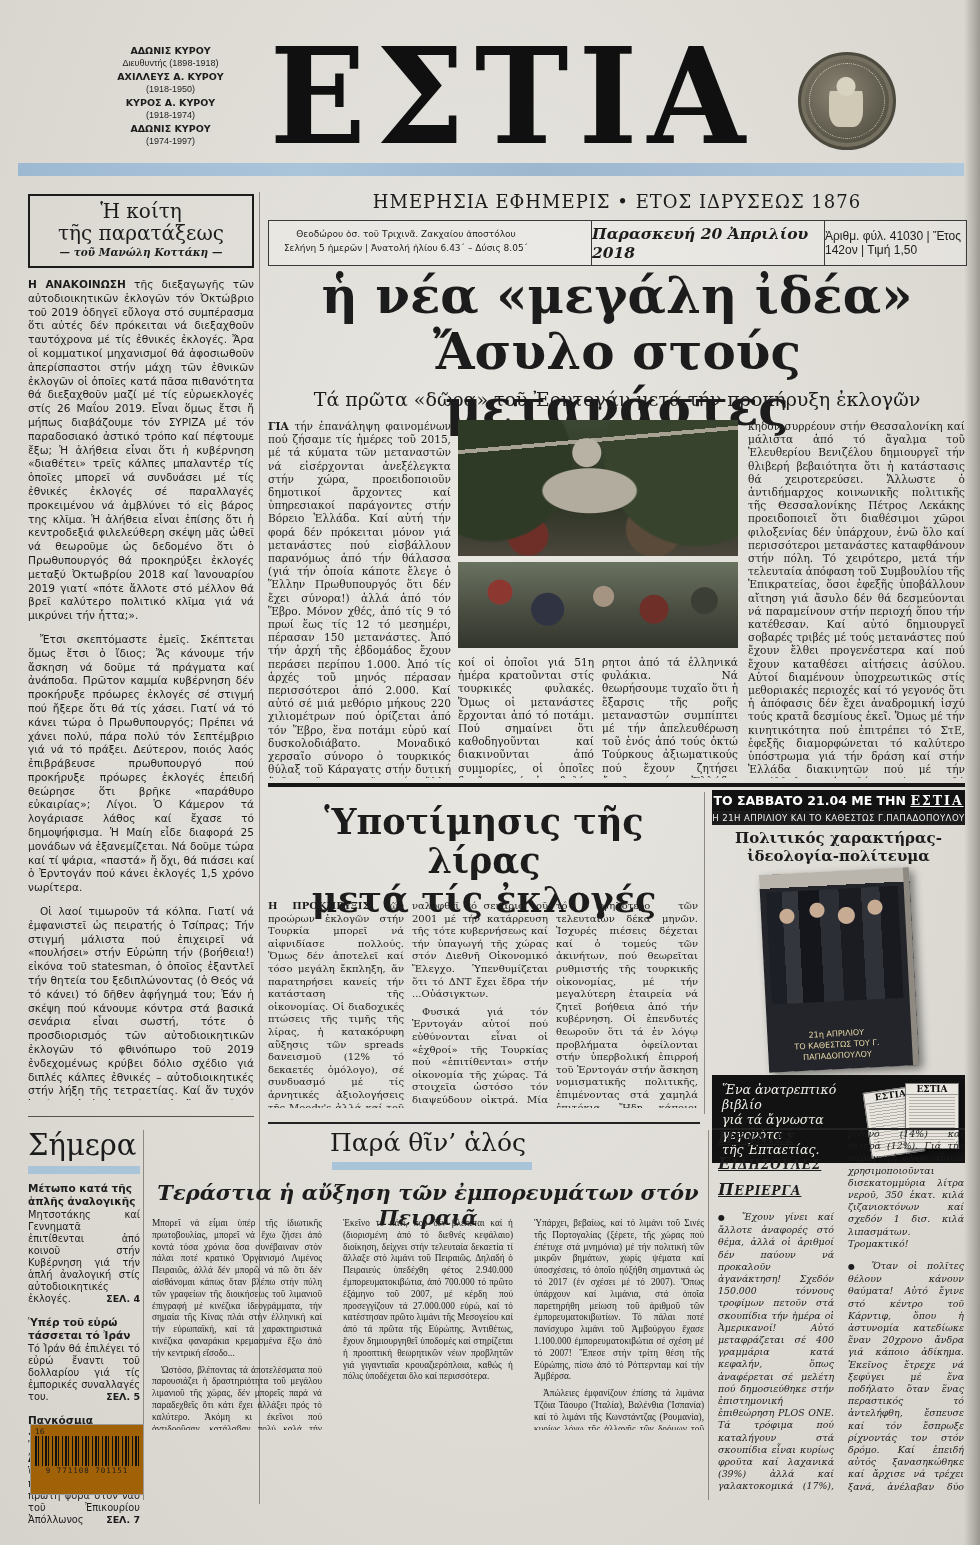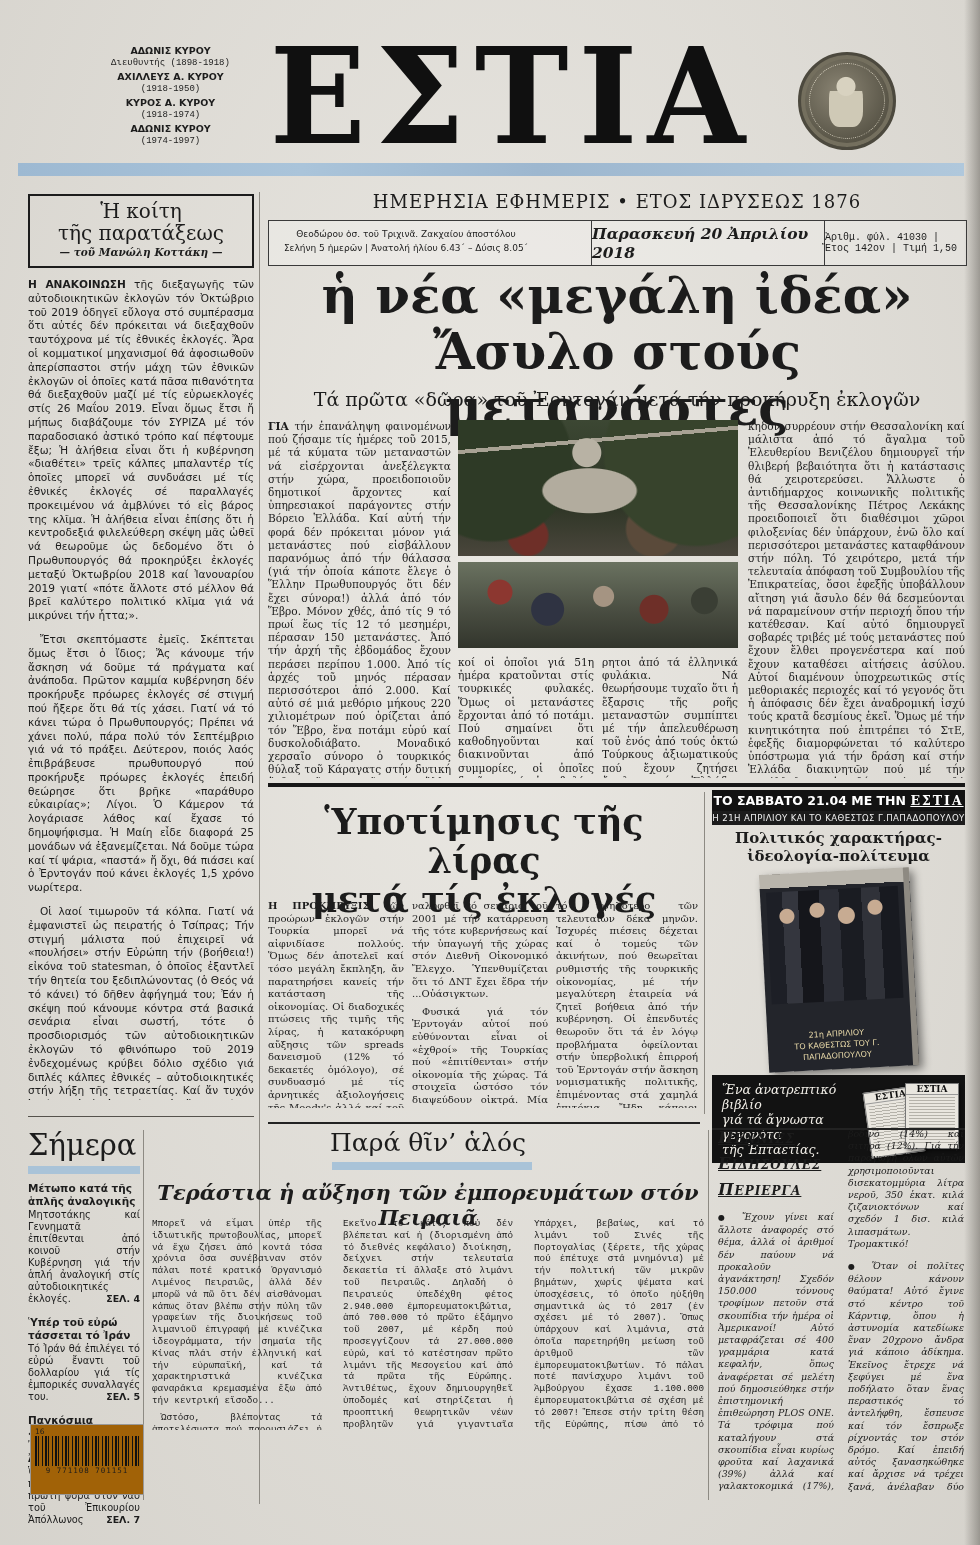--- a/index.html
+++ b/index.html
@@ -8,40 +8,40 @@
   .page::after{content:'';position:absolute;right:0;top:0;width:16px;height:100%;
         background:linear-gradient(90deg,rgba(0,0,0,0),rgba(80,76,70,.45));pointer-events:none;}
   .page::before{content:'';position:absolute;left:0;top:0;width:100%;height:100%;
         background:radial-gradient(ellipse at 50% 40%,rgba(255,255,255,.25),rgba(0,0,0,.06));pointer-events:none;}
   .abs{position:absolute;}
   .crop{overflow:hidden;}
 
   
   .founders{left:78px;top:44px;width:185px;text-align:center;line-height:13px;}
   .founders .nm{font-family:"DejaVu Sans",sans-serif;font-weight:bold;font-size:9.5px;}
-  .founders .dt{font-family:Liberation Mono, monospace;font-size:9px;}
+  .founders .dt{font-family:Liberation Sans, sans-serif;font-size:9px;}
   .masthead{left:225px;top:30px;width:575px;text-align:center;font-weight:bold;
             font-size:126px;letter-spacing:10px;line-height:1.0;transform:scaleY(1.06);
             transform-origin:top;color:#101010;}
   .seal{left:798px;top:52px;width:92px;height:92px;border-radius:50%;
         background:radial-gradient(circle at 42% 40%,#8b8574,#5d594b 60%,#413e33);
         border:3px solid #4c493e;box-shadow:inset 0 0 0 4px #746f5e;}
   .seal .fig{position:absolute;left:28px;top:20px;width:34px;height:52px;border-radius:45% 45% 30% 30%;
         background:radial-gradient(circle at 50% 22%,#d8d2c0 0 9px,transparent 10px),
                    linear-gradient(180deg,transparent 16px,#cfc9b6 16px);}
   .seal .ring{position:absolute;inset:8px;border-radius:50%;border:1px dotted #d8d2c0;}
   .blueband{left:18px;top:163px;width:946px;height:13px;
         background:linear-gradient(90deg,#9db9d2,#aac4da 30%,#9db7cf 55%,#b0c8dc);}
   .tagline{left:268px;top:191px;width:698px;text-align:center;font-size:18px;letter-spacing:1px;}
   .infobar{left:268px;top:220px;width:697px;height:44px;border:1px solid #3a3a3a;display:flex;background:rgba(255,255,255,.25);}
   .infobar .c1{width:258px;padding:6px 8px;font-family:"DejaVu Sans",sans-serif;font-size:9px;line-height:14px;text-align:center;}
   .infobar .c2{width:232px;border-left:1px solid #3a3a3a;border-right:1px solid #3a3a3a;
                display:flex;align-items:center;justify-content:center;font-weight:bold;font-style:italic;font-size:15.5px;margin-left:48px;}
   .infobar .c3{flex:1;display:flex;align-items:center;justify-content:center;
-               font-family:Liberation Mono, monospace;font-size:10px;}
+               font-family:Liberation Sans, sans-serif;font-size:12px;}
 
   
   .vrule{width:1px;background:#8d8a83;}
   .kotbox{left:28px;top:194px;width:226px;height:74px;border:2px solid #1c1c1c;text-align:center;padding-top:4px;box-sizing:border-box;}
   .kotbox .t{font-weight:normal;font-size:20px;line-height:22px;}
   .kotbox .b{font-style:italic;font-weight:bold;font-size:10.5px;margin-top:2px;}
   .kotbody{left:28px;top:278px;width:226px;height:822px;font-family:"DejaVu Sans",sans-serif;
            font-size:10.6px;line-height:13.8px;text-align:justify;}
   .kotbody p{margin:0 0 10px 0;}
   .kotbody p+p{text-indent:12px;}
@@ -132,21 +132,21 @@
   .barcode .num{font-family:"DejaVu Sans Mono",monospace;font-size:7.5px;text-align:center;letter-spacing:1px;}
 
   .vd1{left:143px;top:1130px;height:370px;}
   .vd2{left:708px;top:1130px;height:370px;}
   .vmain{left:259px;top:192px;height:1312px;}
   .vpromo{left:704px;top:792px;height:322px;}
 
   .para-t{left:152px;top:1128px;width:552px;text-align:center;font-size:25px;}
   .para-blue{left:332px;top:1162px;width:200px;height:8px;background:#a9c3d8;}
   .para-h{left:152px;top:1180px;width:552px;text-align:center;font-weight:bold;font-style:italic;font-size:21px;}
-  .para-col{top:1218px;width:170px;height:212px;font-family:Liberation Mono, monospace;font-size:9.3px;line-height:11.8px;text-align:justify;}
+  .para-col{top:1218px;width:170px;height:212px;font-family:Liberation Serif, serif;font-size:9.3px;line-height:11.8px;text-align:justify;}
   .para-col p{margin:0 0 5px;}
   .para-col p+p{text-indent:9px;}
   .pc1{left:152px;} .pc2{left:343px;} .pc3{left:534px;width:170px;}
 
   .pennies{left:718px;top:1128px;width:246px;height:372px;column-count:2;column-gap:14px;column-fill:auto;}
   .pennies .pt{font-style:italic;font-weight:bold;font-size:16.5px;letter-spacing:1px;
         text-decoration:underline;margin:0 0 7px;}
   .pennies .pi{font-style:italic;font-size:9.4px;line-height:12.2px;text-align:justify;margin:0 0 10px;}
   .pennies .bullet{font-style:normal;font-size:8px;}
 </style>

